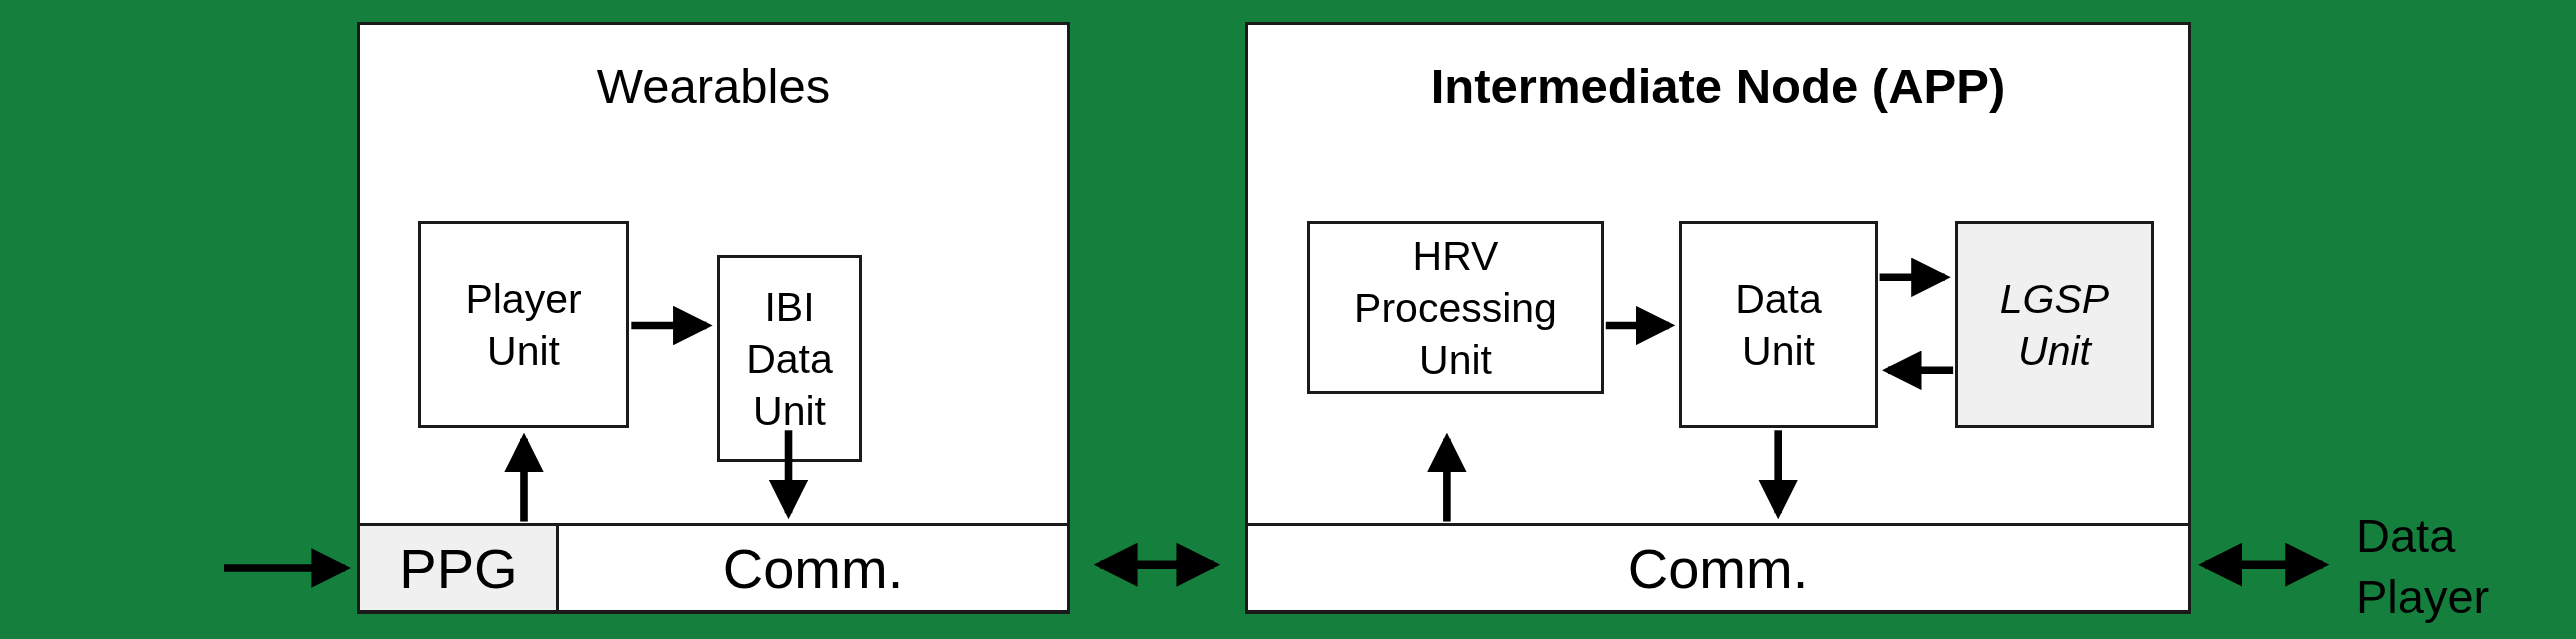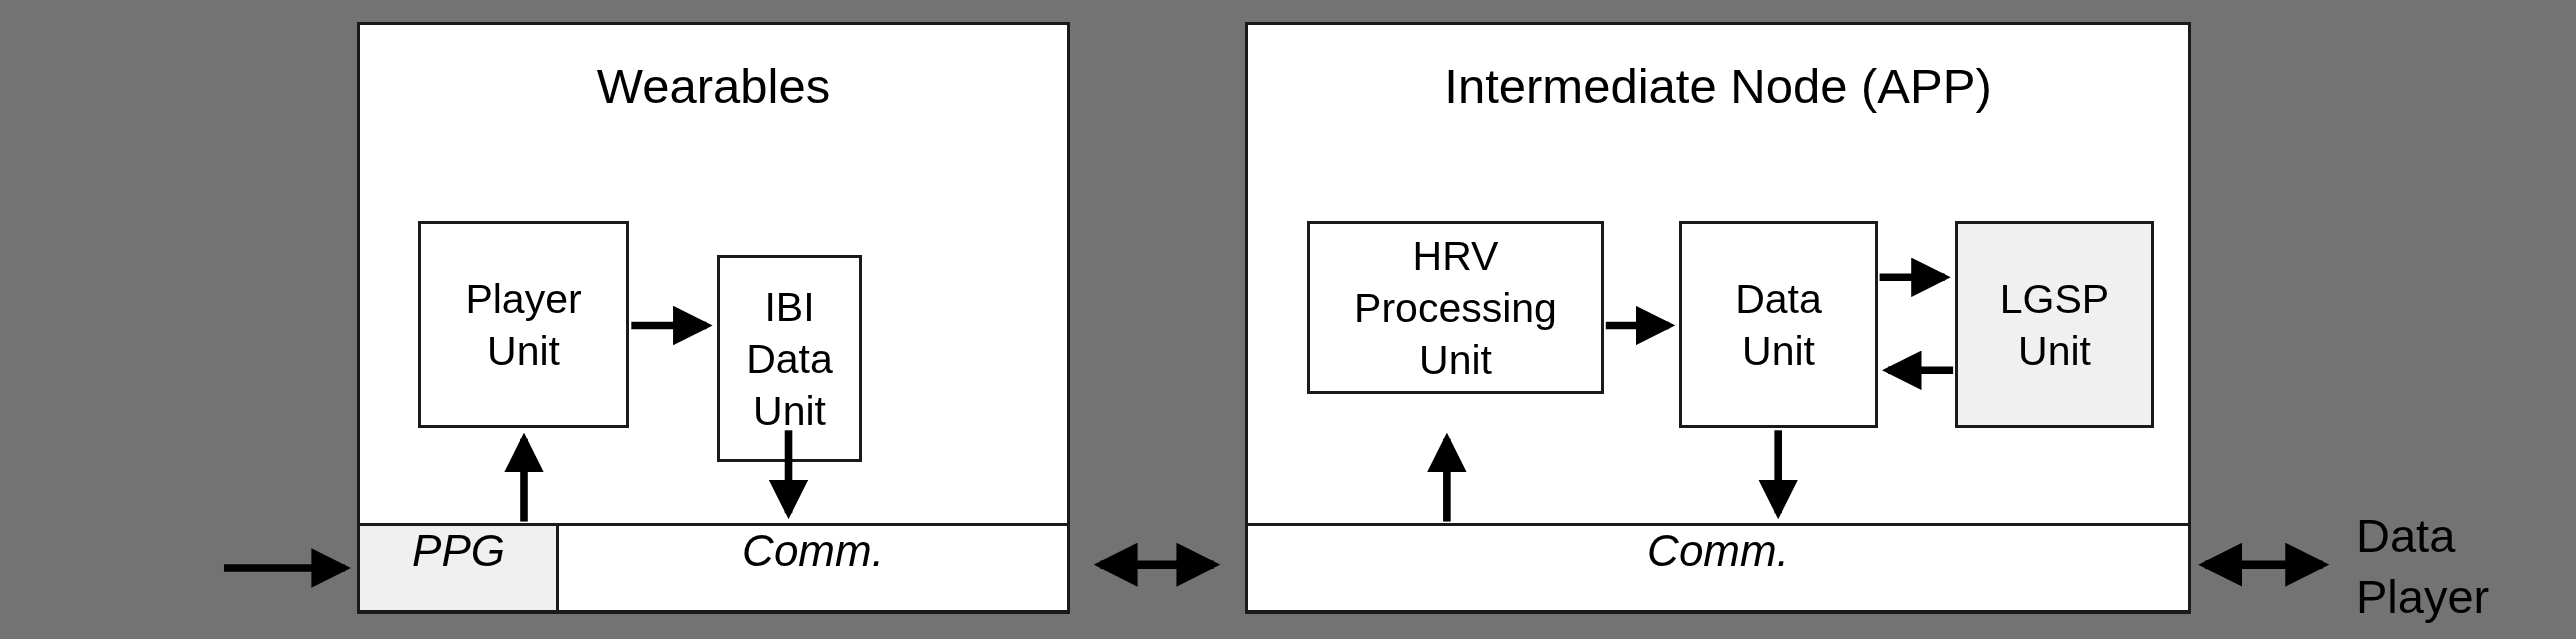--- a/index.html
+++ b/index.html
@@ -1,29 +1,29 @@
 <!DOCTYPE html>
 <html style="font-size:13.5px"><head>
 <meta charset="utf-8">
 <style>
   html,body{margin:0;padding:0;background:#ffffff;}
   body{width:2576px;height:640px;font-family:"Liberation Sans","DejaVu Sans",sans-serif;color:#000;}
-  #stage{position:relative;width:2576px;height:640px;overflow:hidden;background:#737373;}
+  #stage{position:relative;width:2576px;height:640px;overflow:hidden;background:#15803d;}
 
   .panel{position:absolute;box-sizing:border-box;border:3.4px solid #1a1a1a;background:#ffffff;}
   .panel-title{position:absolute;left:0;right:0;text-align:center;font-size:49px;line-height:54px;color:#000;white-space:nowrap;}
 
   .unit{position:absolute;box-sizing:border-box;border:3.4px solid #1a1a1a;background:#ffffff;
         display:flex;flex-direction:column;align-items:center;justify-content:center;
         font-size:41px;line-height:52px;text-align:center;color:#000;}
-  .unit.shaded{background:#f0f0f0;}
+  .unit.shaded{background:#f0f0f0;font-style:italic;}
   .unit .ln{display:block;white-space:nowrap;}
 
   .bar{position:absolute;box-sizing:border-box;border:3.4px solid #1a1a1a;background:#ffffff;
-       display:flex;justify-content:center;font-size:44px;color:#000;font-style:italic;}
+       display:flex;align-items:center;justify-content:center;font-size:56px;color:#000;}
   .bar.shaded{background:#f0f0f0;}
 
   .freetext{position:absolute;font-size:47px;line-height:57px;color:#000;white-space:nowrap;}
   .freetext.stacked{line-height:61px;white-space:normal;}
 
   svg.arrows{position:absolute;left:0;top:0;width:2576px;height:640px;pointer-events:none;}
 </style>
 </head>
 <body>
 
@@ -46,21 +46,21 @@
 
   <div class="bar shaded" style="left:357px;top:523px;width:203px;height:90px;border-left-width:3.4px;">
     <span>PPG</span>
   </div>
 
   <div class="bar" style="left:556px;top:523px;width:514px;height:90px;">
     <span>Comm.</span>
   </div>
 
   <div class="panel" style="left:1245px;top:22px;width:946px;height:592px;">
-    <div class="panel-title" style="top:34px;">Intermediate Node (APP)</div>
+    <div class="panel-title" style="top:34px;font-weight:bold;">Intermediate Node (APP)</div>
   </div>
 
   <div class="unit" style="left:1307px;top:221px;width:297px;height:173px;">
     <span class="ln">HRV</span>
     <span class="ln">Processing</span>
     <span class="ln">Unit</span>
   </div>
 
   <div class="unit" style="left:1679px;top:221px;width:199px;height:207px;">
     <span class="ln">Data</span>

